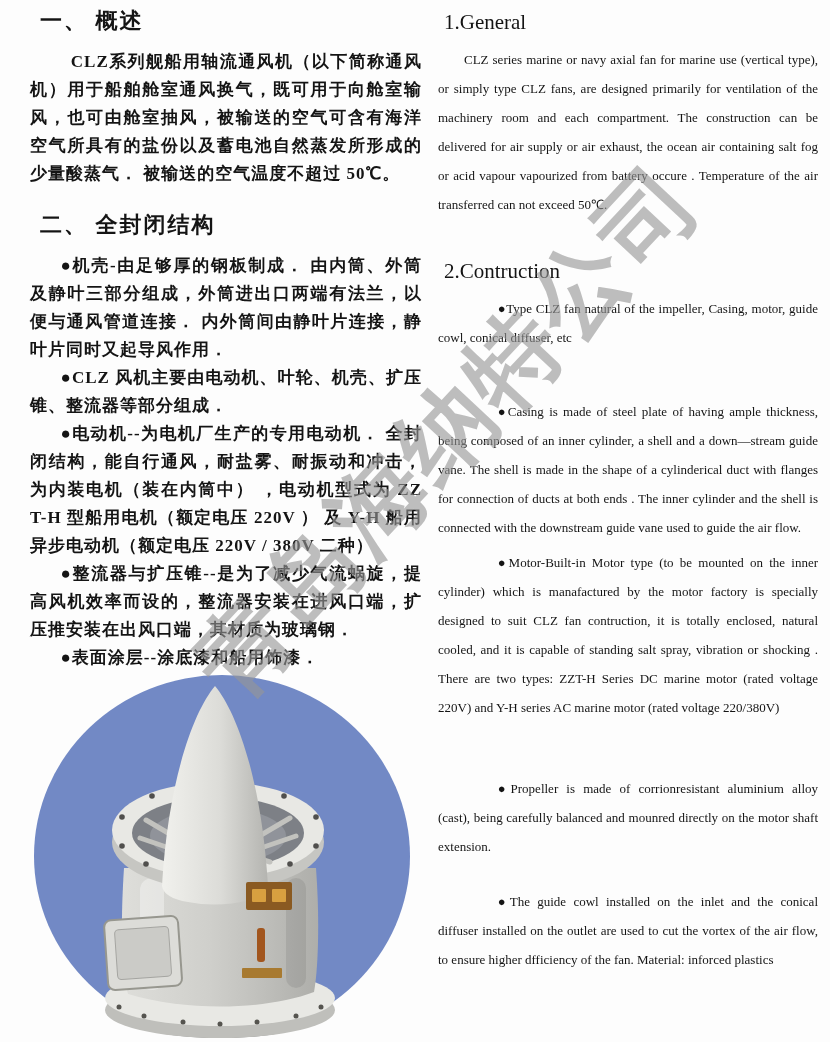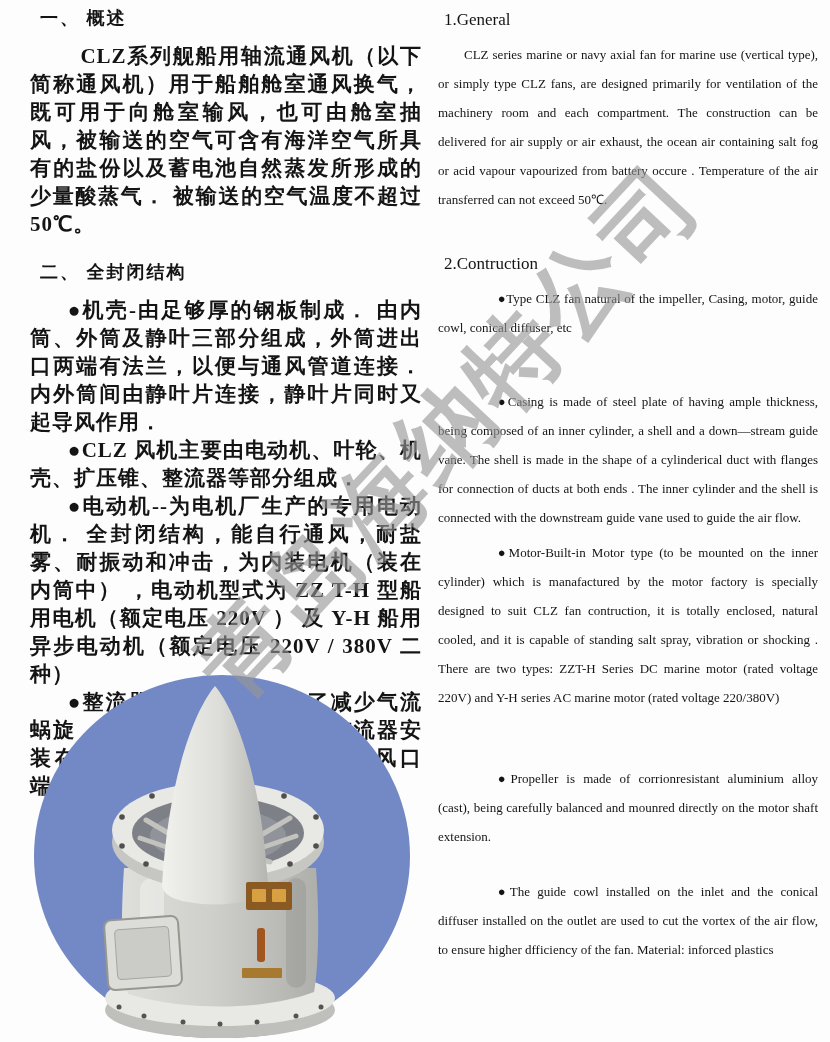--- a/index.html
+++ b/index.html
@@ -7,32 +7,32 @@
     width:830px;height:1042px;background:#ffffff;
     font-family:"Liberation Serif", serif;color:#141414;
   }
   .page{position:relative;width:830px;height:1042px;background:#fdfdfd;overflow:hidden;}
 
   
   .col-left{position:absolute;left:30px;top:6px;width:392px;}
   .col-right{position:absolute;left:438px;top:2px;width:380px;}
 
   .zh-head{
-    font-size:18px;font-weight:bold;margin:0 0 12px 10px;
+    font-size:22px;font-weight:bold;margin:0 0 12px 10px;
     font-family:"Liberation Serif", serif;letter-spacing:2px;
   }
   .zh{
-    font-size:21px;font-weight:600;line-height:28px;margin:0;
+    font-size:17px;font-weight:600;line-height:28px;margin:0;
     text-align:justify;letter-spacing:1px;
   }
   .zh.p1{text-indent:2.4em;margin-bottom:4px;}
   .zh.bullet{text-indent:1.8em;}
   .zh-head.h2{margin-top:22px;}
 
-  .en-head{font-size:17px;font-weight:500;margin:8px 0 10px 6px;}
+  .en-head{font-size:21px;font-weight:500;margin:8px 0 10px 6px;}
   .en-head.h2{margin-top:40px;}
   .en{
     font-size:13px;line-height:29px;margin:0;text-align:justify;
   }
   .en.p1{text-indent:2em;}
   .en.bullet{text-indent:4.6em;}
   .gap-lg{margin-bottom:52px;}
   .gap-md{margin-bottom:26px;}
   .gap-sm{margin-bottom:6px;margin-top:45px;}
 

